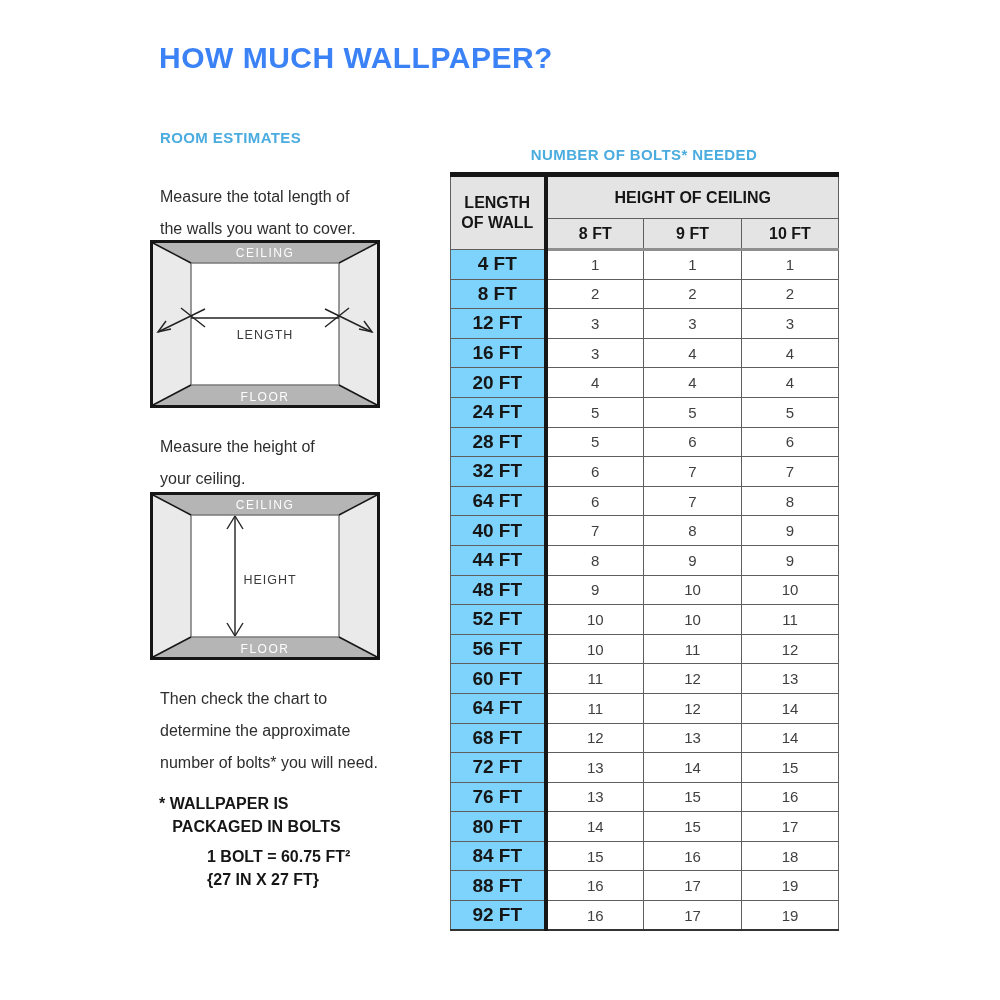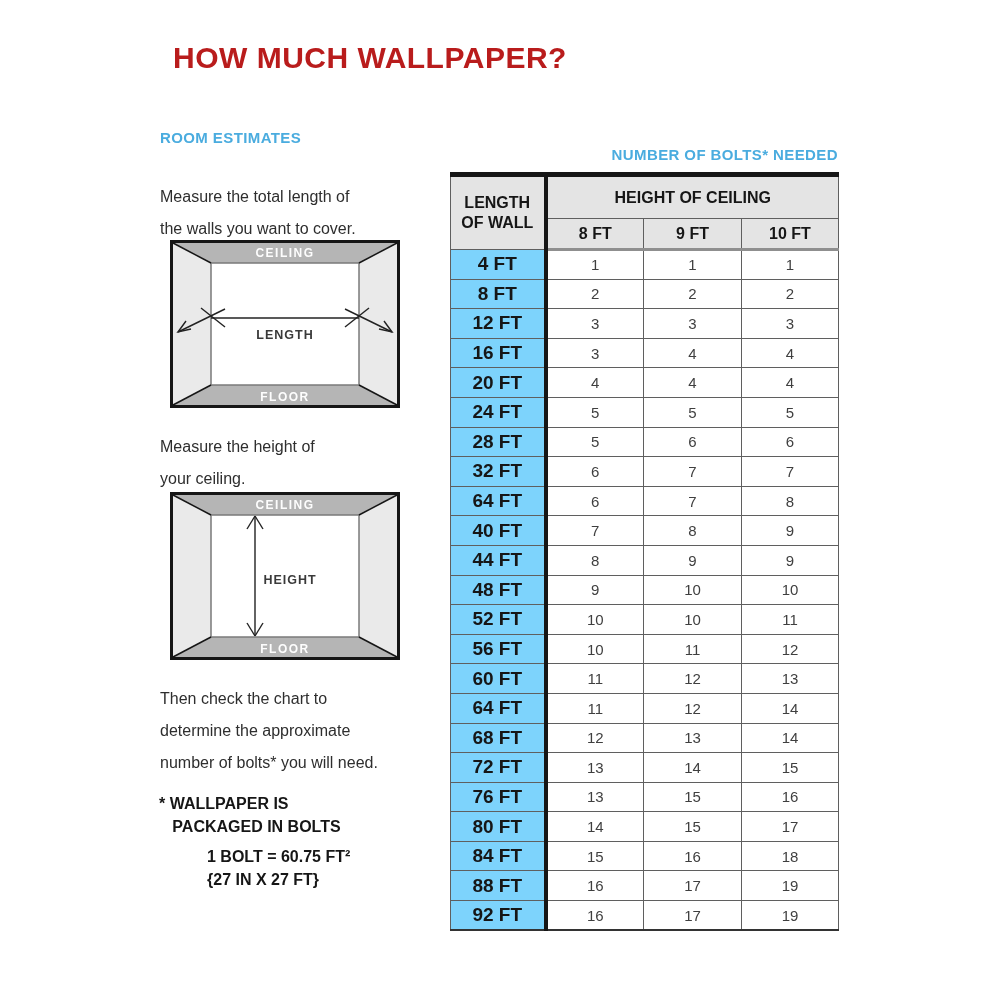--- a/index.html
+++ b/index.html
@@ -3,41 +3,41 @@
 <meta charset="utf-8">
 <style>
   * { margin:0; padding:0; box-sizing:border-box; }
   html,body { background:#ffffff; }
   .canvas {
     position:relative; width:1000px; height:1000px; background:#ffffff;
     font-family:"Liberation Sans", sans-serif; color:#2b2b2b; overflow:hidden;
   }
   .page-title {
     position:absolute; left:159px; top:41px;
-    font-size:30px; font-weight:bold; letter-spacing:0.5px; color:#b91c1c;margin-left:14px;
+    font-size:30px; font-weight:bold; letter-spacing:0.5px; color:#3b82f6;
   }
   .section-heading {
     position:absolute; font-size:15px; font-weight:bold; letter-spacing:0.4px; color:#4aacdf;
   }
   .room-heading { left:160px; top:129px; }
-  .table-heading { left:450px; top:146px; width:388px; text-align:right; }
+  .table-heading { left:450px; top:146px; width:388px; text-align:center; }
   .body-text {
     position:absolute; left:160px; font-size:16px; line-height:32px;
     color:#2e2e2e; white-space:pre-line;
   }
   .para-length { top:181px; }
   .para-height { top:431px; }
   .para-chart  { top:683px; }
   .note-text {
     position:absolute; left:159px; font-size:16px; line-height:23px;
     font-weight:bold; color:#161616; white-space:pre-wrap;
   }
   .note-bolts { top:792px; }
   .bolt-size  { top:845px;margin-left:48px; }
-  .diagram { position:absolute; left:170px; width:265px; height:168px;font-weight:bold; }
+  .diagram { position:absolute; left:150px; width:265px; height:168px; }
   .diagram-length { top:240px; }
   .diagram-height { top:492px; }
   .diagram svg { display:block; }
   .diagram text {
     font-family:"Liberation Sans", sans-serif;
   }
   .band-label { font-size:12px; letter-spacing:1.5px; fill:#fdfdfd; }
   .measure-label { font-size:12.5px; letter-spacing:1px; fill:#3a3a3a; }
 
   .table-wrap { position:absolute; left:450px; top:172px; }

